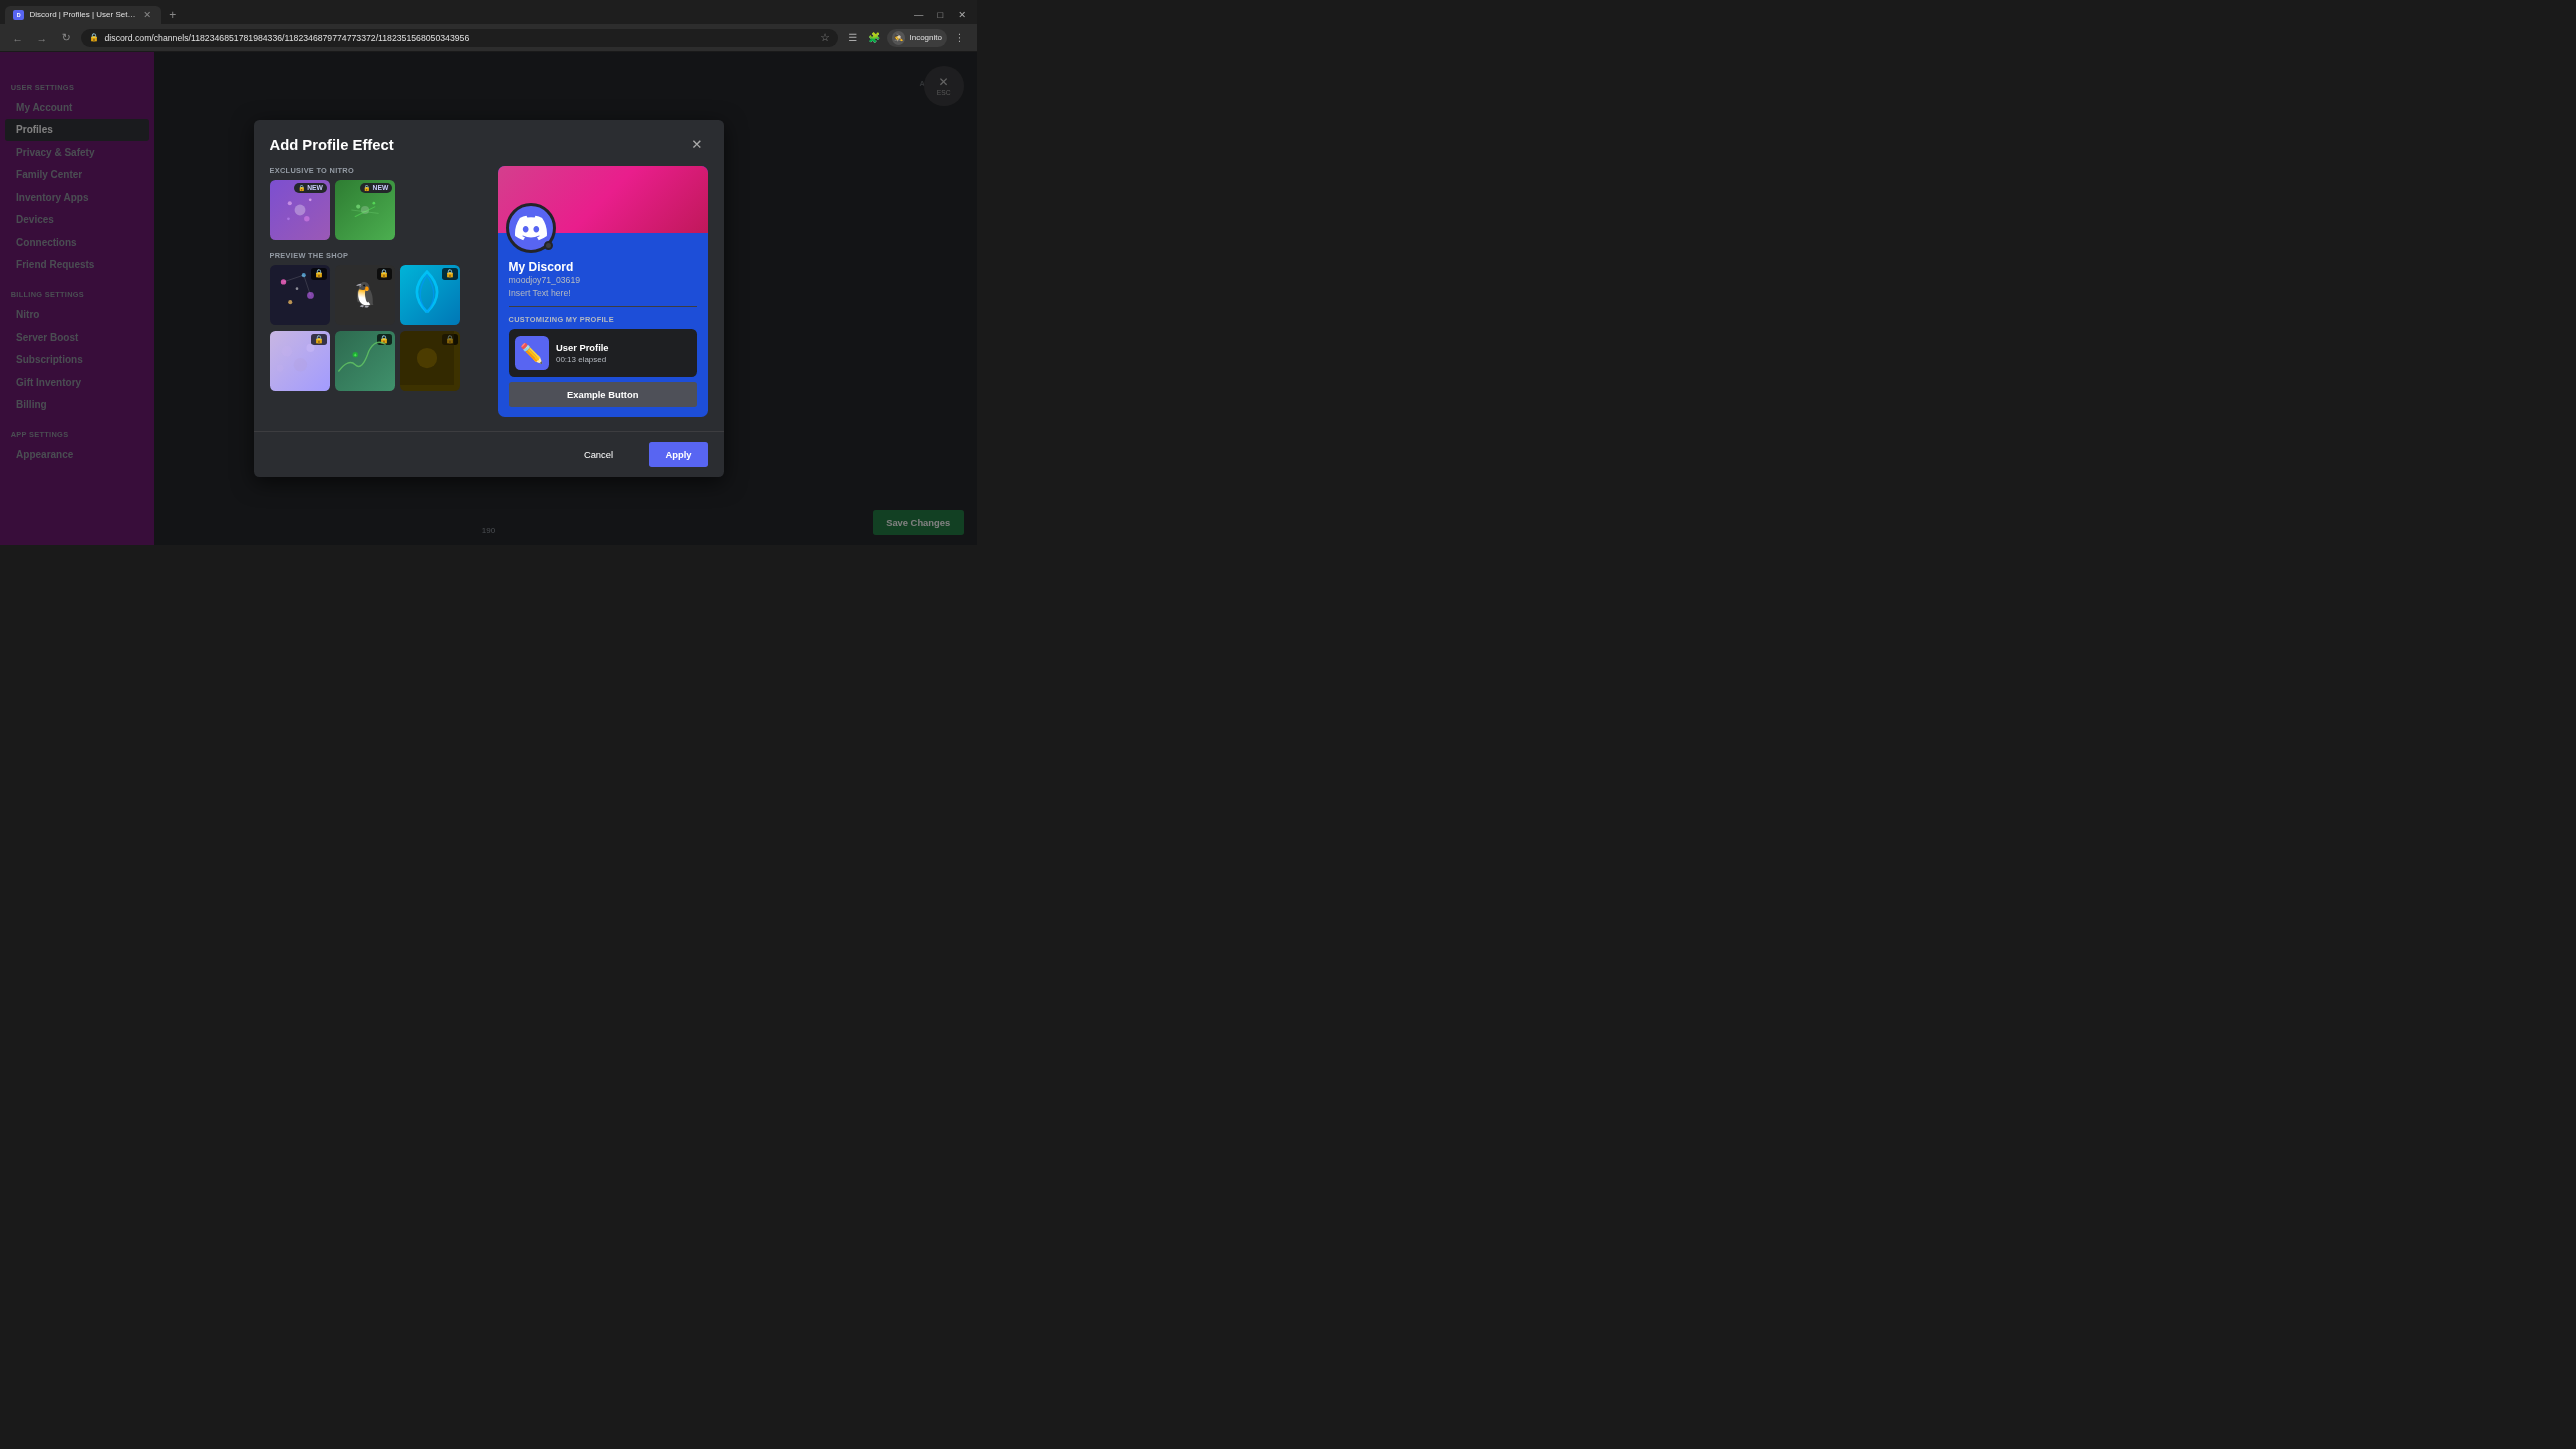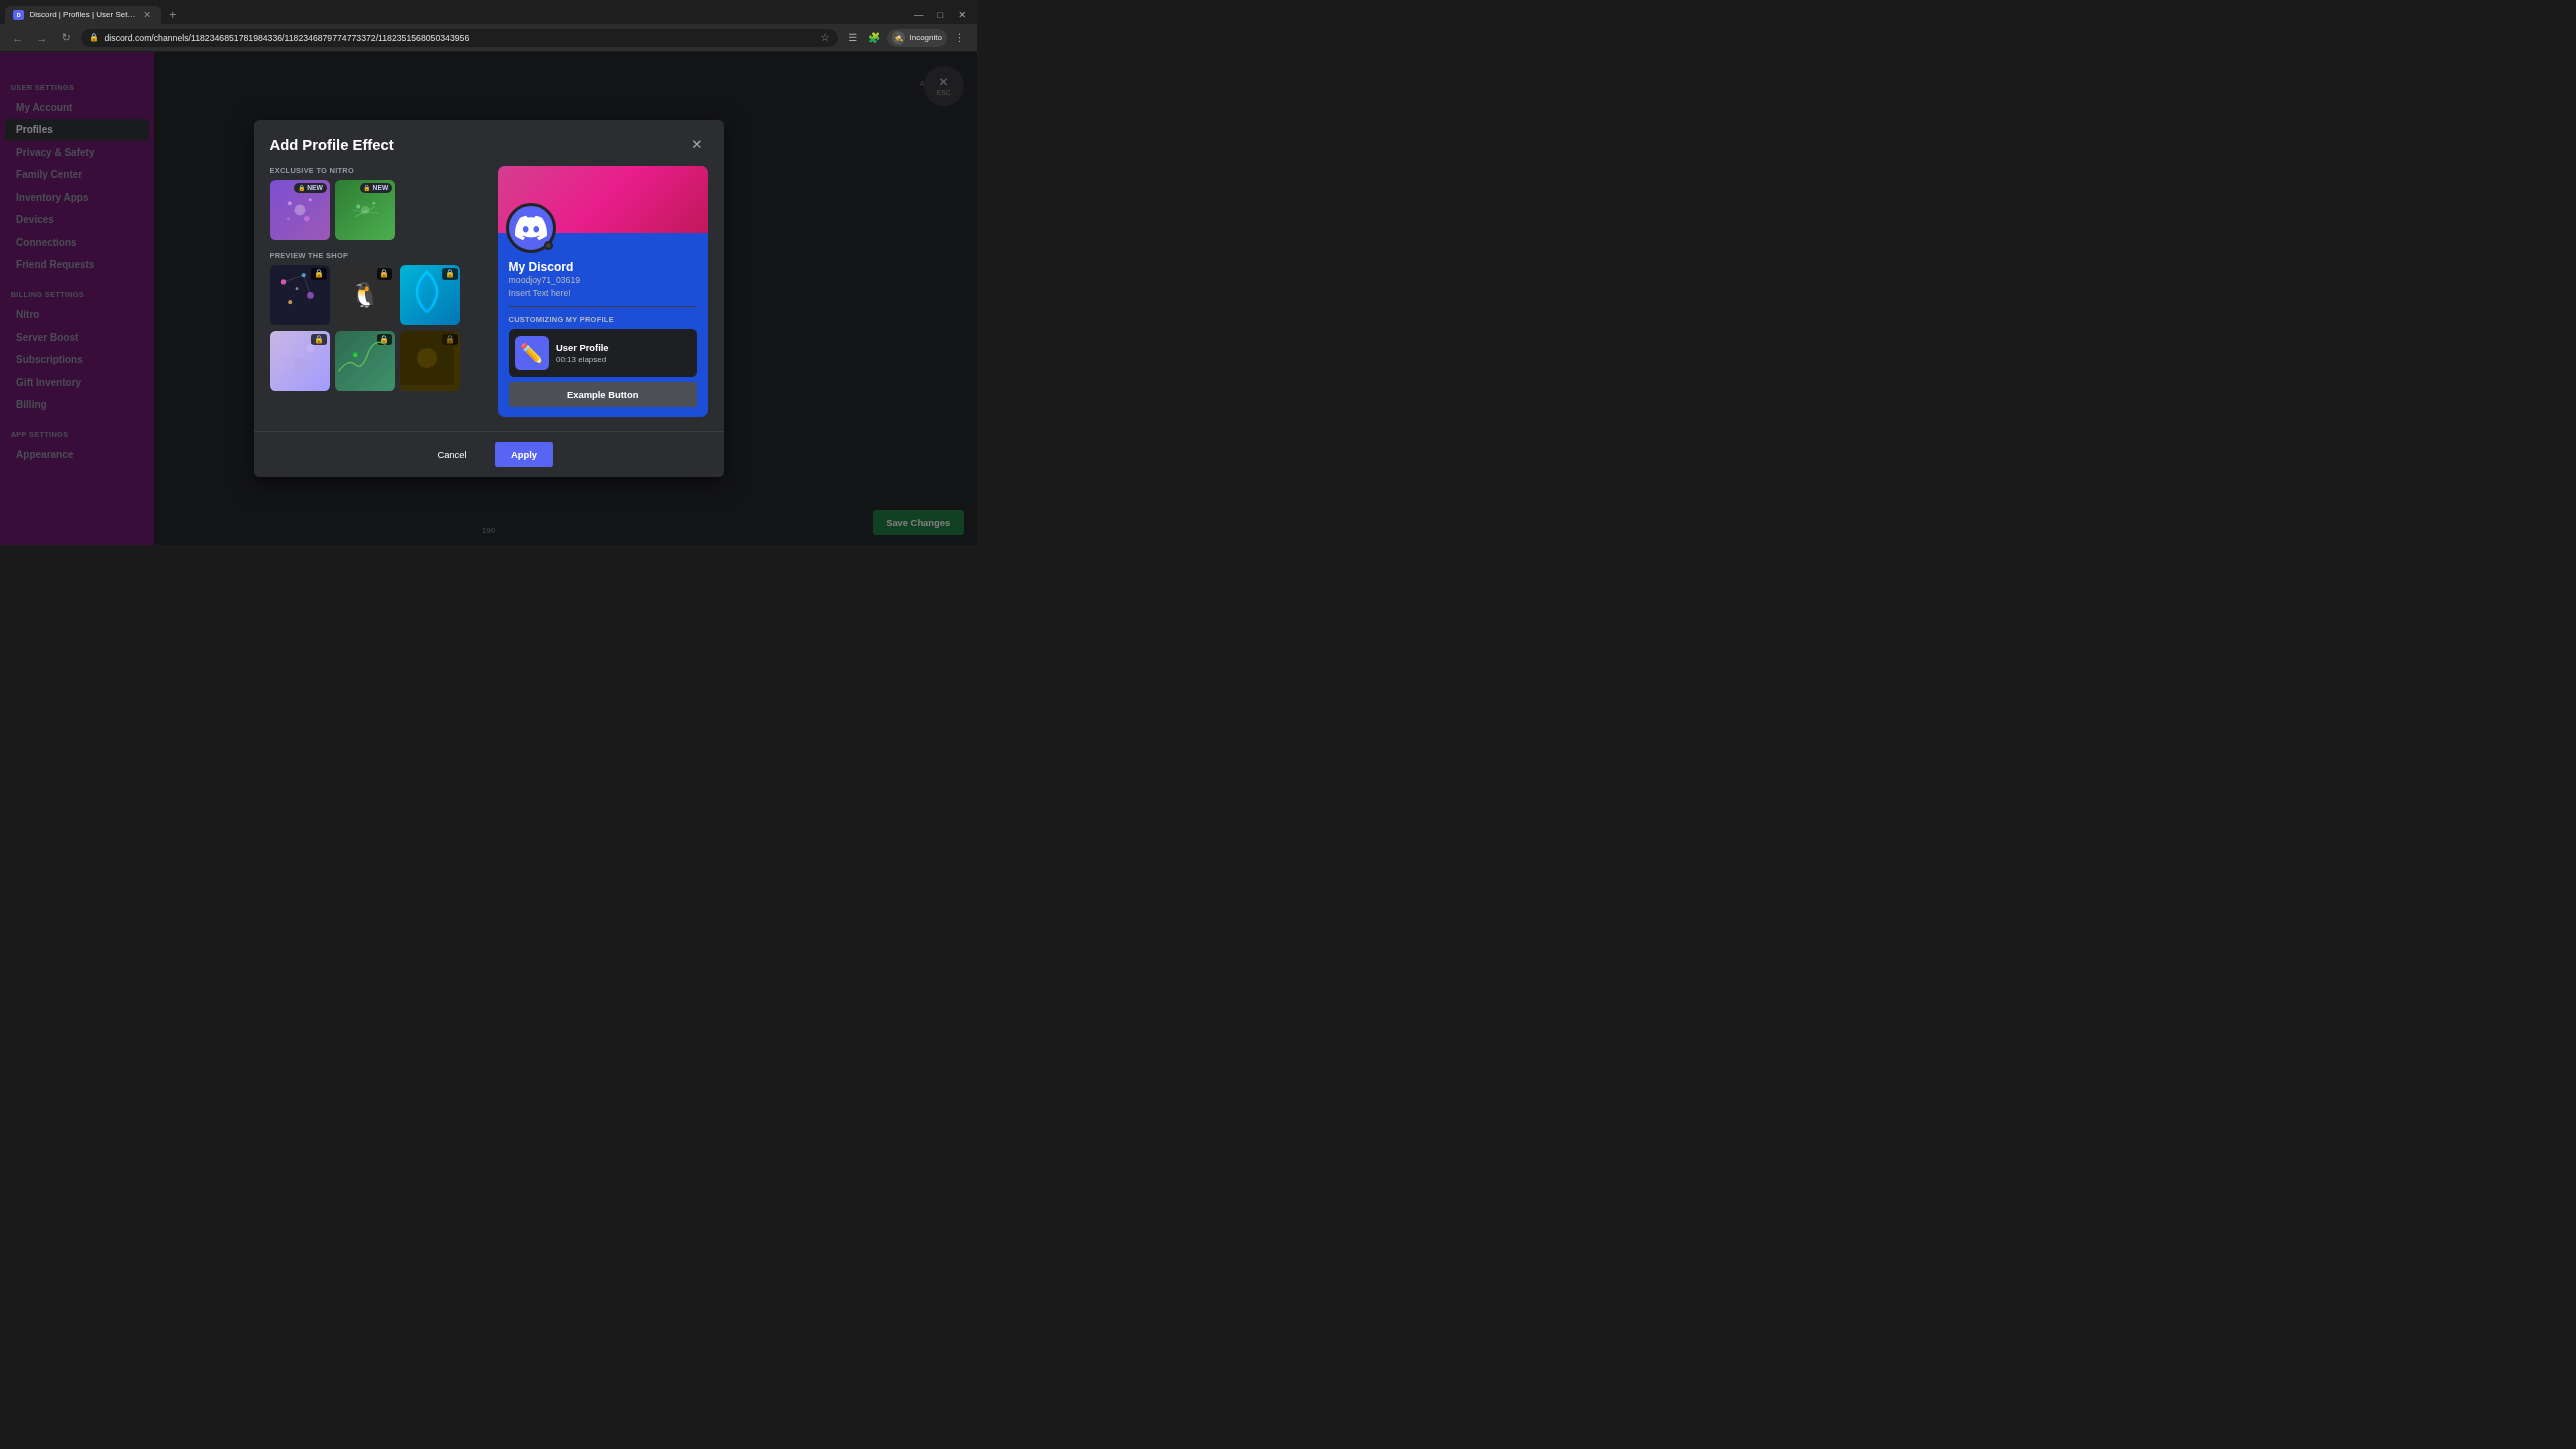--- a/index.html
+++ b/index.html
@@ -616,22 +616,22 @@
       font-weight: 600;
       cursor: pointer;
       margin-top: 5.4px;
       text-align: center;
     }
 
     
     .modal-footer {
       padding: 10.7px 16px;
       display: flex;
-      justify-content: center;
-      gap: 15px;
+      justify-content: flex-end;
+      gap: 23px;
       flex-shrink: 0;
       border-top: 0.7px solid #3d3d40;
     }
 
     .cancel-btn {
       padding: 6.7px 13.4px;
       background: transparent;
       border: none;
       color: #ffffff;
       font-size: 9.4px;

